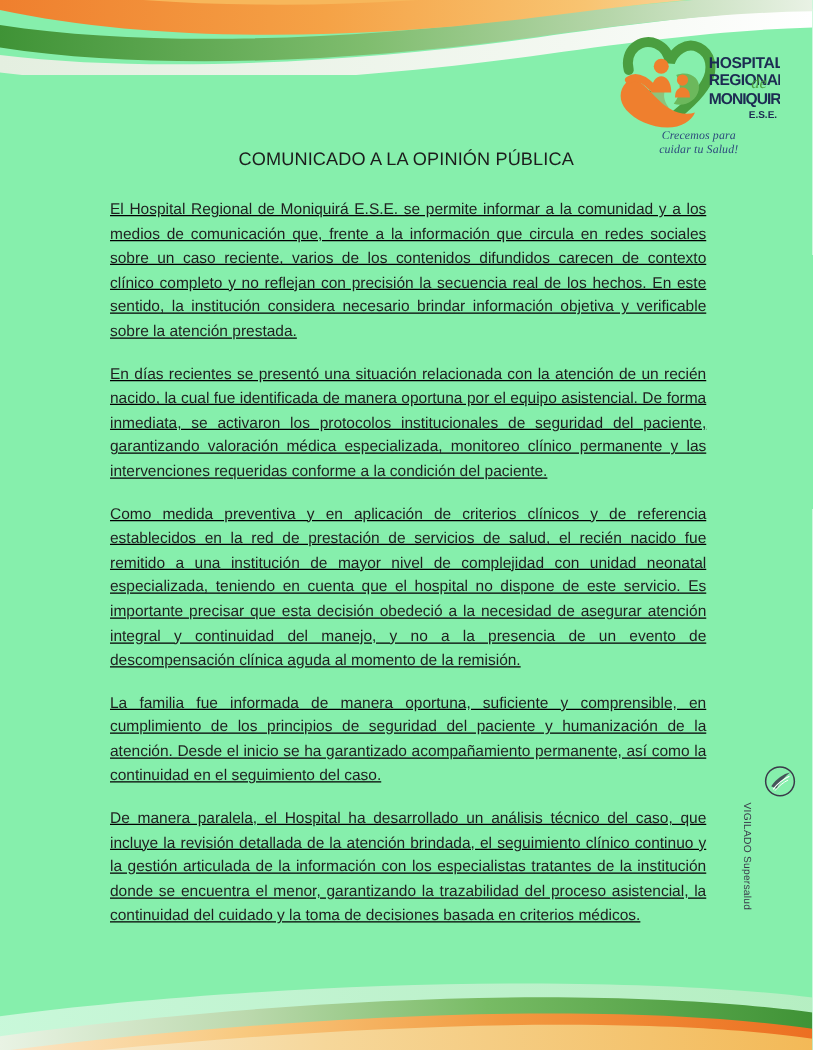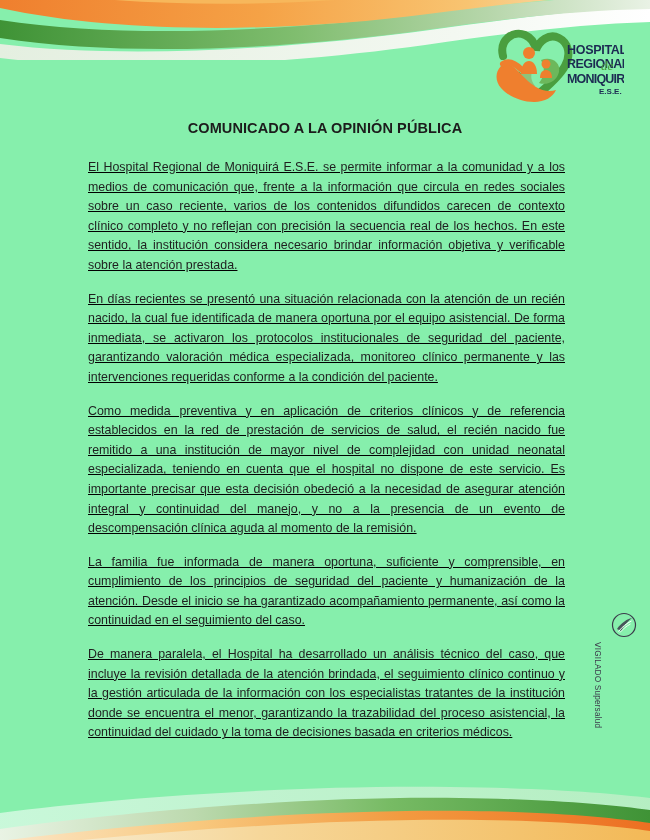--- a/index.html
+++ b/index.html
@@ -66,21 +66,21 @@
   }
 
   
   .doc-title {
     position: absolute;
     top: 120px;
     left: 0;
     width: 650px;
     text-align: center;
     font-size: 14.5px;
-    font-weight: bold;
+    font-weight: normal;
     letter-spacing: 0.1px;
     color: #1c1c1c;
   }
 
   
   .body-copy {
     position: absolute;
     top: 158px;
     left: 88px;
     width: 477px;
@@ -200,20 +200,24 @@
       <path d="M32,48 C32,39 36,35 40,35 C44,35 48,39 48,48 Z" fill="#ef7f2e"></path>
       <circle cx="57" cy="38" r="4.5" fill="#ef7f2e"></circle>
       <path d="M51,52 C51,46 54,44 57,44 C60,44 63,46 63,52 Z" fill="#ef7f2e"></path>
 
       <text x="78" y="28" font-family="Liberation Sans, sans-serif" font-size="12.5" font-weight="bold" fill="#1c2b52" letter-spacing="-0.3">HOSPITAL</text>
       <text x="78" y="42" font-family="Liberation Sans, sans-serif" font-size="12.5" font-weight="bold" fill="#1c2b52" letter-spacing="-0.5">REGIONAL</text>
       <text x="78" y="57" font-family="Liberation Sans, sans-serif" font-size="12.5" font-weight="bold" fill="#1c2b52" letter-spacing="-0.8">MONIQUIRÁ</text>
       <text x="112" y="44" font-family="Liberation Serif, serif" font-size="13" font-style="italic" fill="#4a9e3f">de</text>
       <text x="110" y="68" font-family="Liberation Sans, sans-serif" font-size="8" font-weight="bold" fill="#1c2b52">E.S.E.</text>
     </svg>
+    <div class="logo-tagline">
+      <div>Crecemos para</div>
+      <div>cuidar tu Salud!</div>
+    </div>
   </div>
 
   <div class="doc-title">COMUNICADO A LA OPINIÓN PÚBLICA</div>
 
   <div class="body-copy">
     <p>El Hospital Regional de Moniquirá E.S.E. se permite informar a la comunidad y a los medios de comunicación que, frente a la información que circula en redes sociales sobre un caso reciente, varios de los contenidos difundidos carecen de contexto clínico completo y no reflejan con precisión la secuencia real de los hechos. En este sentido, la institución considera necesario brindar información objetiva y verificable sobre la atención prestada.</p>
     <p>En días recientes se presentó una situación relacionada con la atención de un recién nacido, la cual fue identificada de manera oportuna por el equipo asistencial. De forma inmediata, se activaron los protocolos institucionales de seguridad del paciente, garantizando valoración médica especializada, monitoreo clínico permanente y las intervenciones requeridas conforme a la condición del paciente.</p>
     <p>Como medida preventiva y en aplicación de criterios clínicos y de referencia establecidos en la red de prestación de servicios de salud, el recién nacido fue remitido a una institución de mayor nivel de complejidad con unidad neonatal especializada, teniendo en cuenta que el hospital no dispone de este servicio. Es importante precisar que esta decisión obedeció a la necesidad de asegurar atención integral y continuidad del manejo, y no a la presencia de un evento de descompensación clínica aguda al momento de la remisión.</p>
     <p>La familia fue informada de manera oportuna, suficiente y comprensible, en cumplimiento de los principios de seguridad del paciente y humanización de la atención. Desde el inicio se ha garantizado acompañamiento permanente, así como la continuidad en el seguimiento del caso.</p>
     <p>De manera paralela, el Hospital ha desarrollado un análisis técnico del caso, que incluye la revisión detallada de la atención brindada, el seguimiento clínico continuo y la gestión articulada de la información con los especialistas tratantes de la institución donde se encuentra el menor, garantizando la trazabilidad del proceso asistencial, la continuidad del cuidado y la toma de decisiones basada en criterios médicos.</p>

